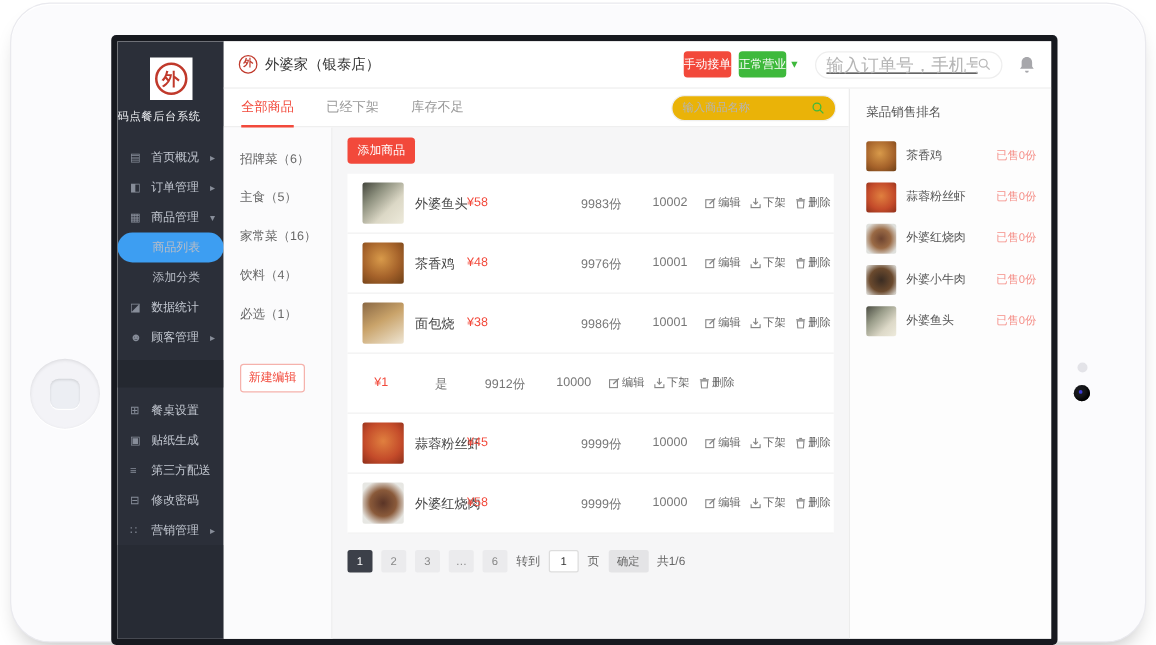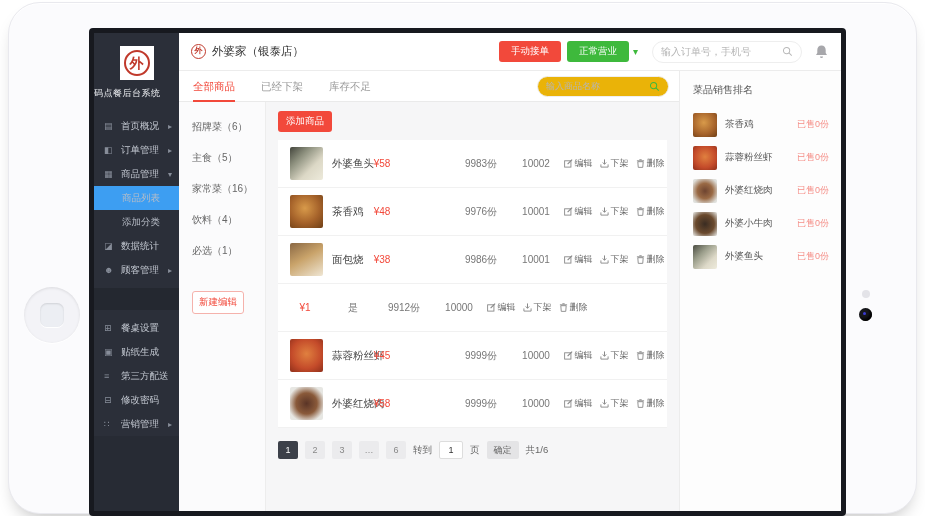--- a/index.html
+++ b/index.html
@@ -34,43 +34,43 @@
   .logo-box { width:34px; height:34px; background:#ffffff; margin:13px auto 7px auto;
               display:flex; align-items:center; justify-content:center; }
   .logo-seal { width:26px; height:26px; border:2px solid #c0392b; border-radius:50%;
                color:#c0392b; font-size:14px; font-weight:bold; text-align:center; line-height:22px; }
   .sys-title { color:#eef0f3; font-size:9px; text-align:left; letter-spacing:.5px; }
   .nav { margin-top:14px; }
   .nav-item { height:24px; display:flex; align-items:center; padding:0 7px 0 10px;
               color:#c3c8d1; font-size:9.5px; cursor:pointer; }
   .nav-item .nicon { width:12px; font-size:9px; color:#878d99; margin-right:5px; }
   .nav-item .arrow { margin-left:auto; font-size:8px; color:#878d99; }
-  .nav-item.active { background:#3d9ef2; color:#ffffff; }
+  .nav-item.active { background:#3d9ef2; color:#ffffff;border-radius:12px; }
   .nav-item.sub { padding-left:28px; color:#b8bdc7; }
   .nav-gap { height:22px; background:#242830; margin-top:6px; margin-bottom:6px; }
   .sidebar-fill { flex:1; background:#272b34; }
 
   
   .app-main { flex:1; display:flex; flex-direction:column; min-width:0; }
   .topbar { height:38px; background:#fff; border-bottom:1px solid #ececec;
             display:flex; align-items:center; padding:0 12px; flex-shrink:0; }
   .store-logo { width:15px; height:15px; border:1.5px solid #c0392b; border-radius:50%;
                 color:#c0392b; font-size:8px; font-weight:bold; text-align:center;
                 line-height:12px; margin-right:6px; }
   .store-name { font-size:11.5px; color:#333; }
   .topbar-spacer { flex:1; }
-  .btn { border:none; border-radius:3px; color:#fff; font-size:9.5px; padding:4px 12px;
+  .btn { border:none; border-radius:3px; color:#fff; font-size:9.5px; padding:4px 0;
          cursor:pointer; font-family:inherit; }
   .btn-red { background:#f2493b; margin-right:6px; }
   .btn-green { background:#3eb93c; margin-right:4px; }
   .chev-green { color:#3eb93c; font-size:10px; margin-right:14px; cursor:pointer; }
   .order-search { width:150px; height:22px; border:1px solid #eeeeee; border-radius:12px;
                   background:#fff; display:flex; align-items:center; padding:0 8px; margin-right:12px; }
-  .order-search input { border:none; outline:none; flex:1; font-size:10px; color:#333;
-                        font-family:inherit; background:transparent; min-width:0; }
+  .order-search input { border:none; outline:none; flex:1; font-size:14px; color:#333;
+                        font-family:inherit; background:transparent; min-width:0;text-decoration:underline; }
   .order-search input::placeholder { color:#b5b5b5; }
   .mag { width:11px; height:11px; flex-shrink:0; }
   .bell { width:15px; height:16px; cursor:pointer; }
 
   .main-body { flex:1; display:flex; min-height:0; }
   .center-col { flex:1; display:flex; flex-direction:column; min-width:0; }
 
   .tabs-row { height:31px; background:#fff; border-bottom:1px solid #eaeaea;
               display:flex; align-items:center; padding:0 10px 0 14px; flex-shrink:0; }
   .tab { font-size:10.5px; color:#999; margin-right:26px; cursor:pointer;

